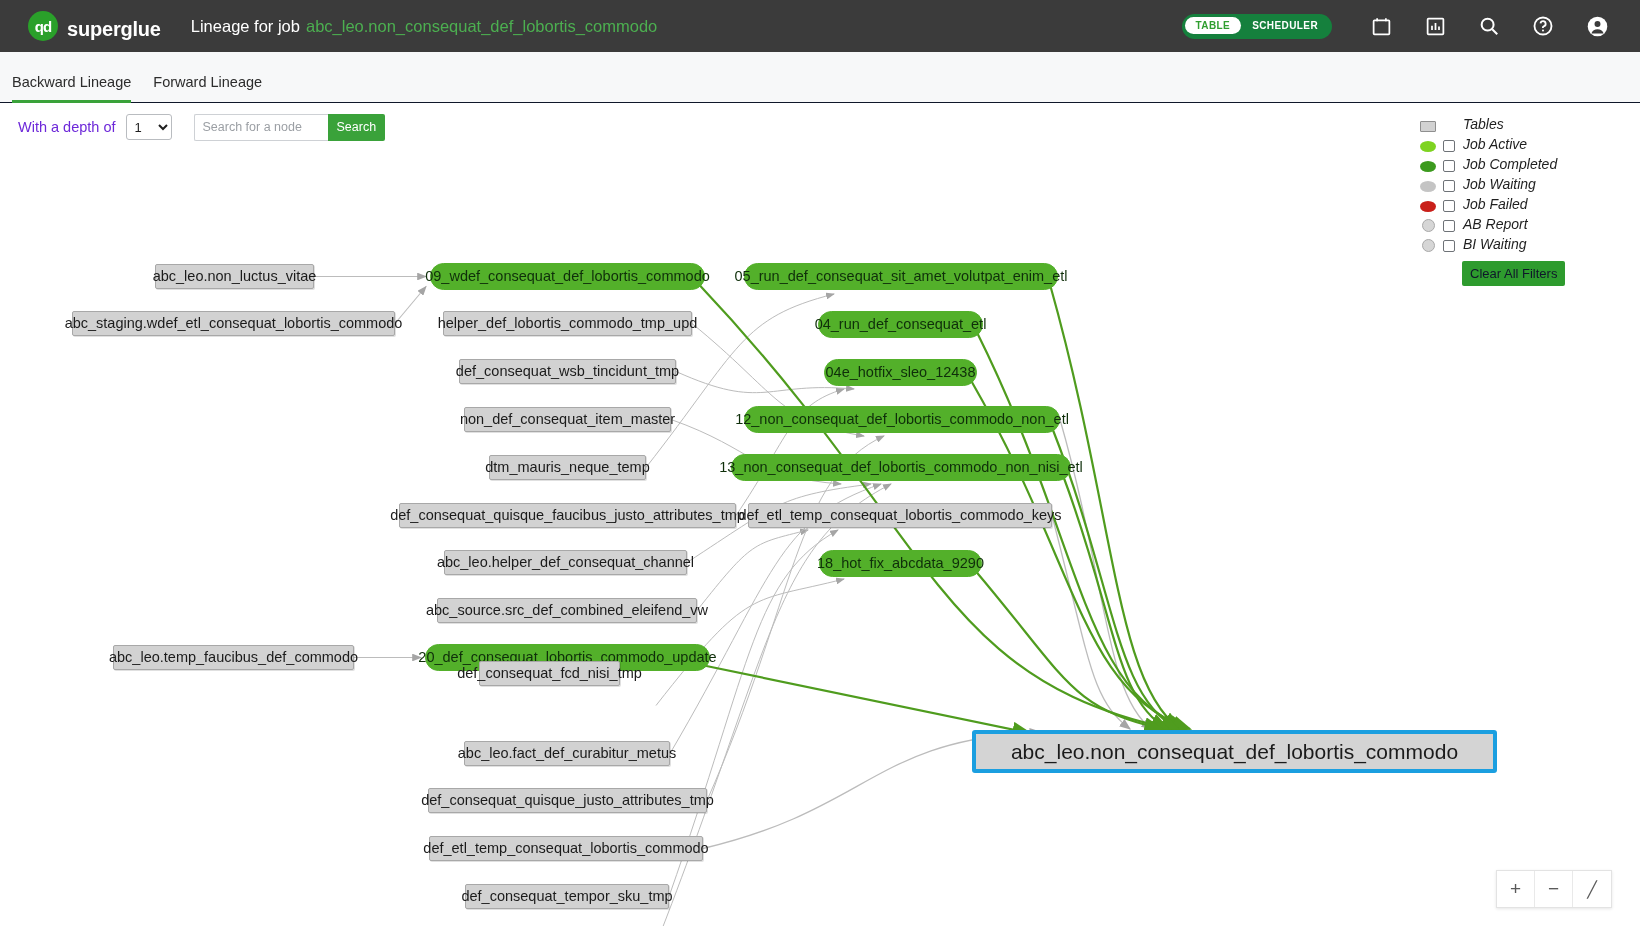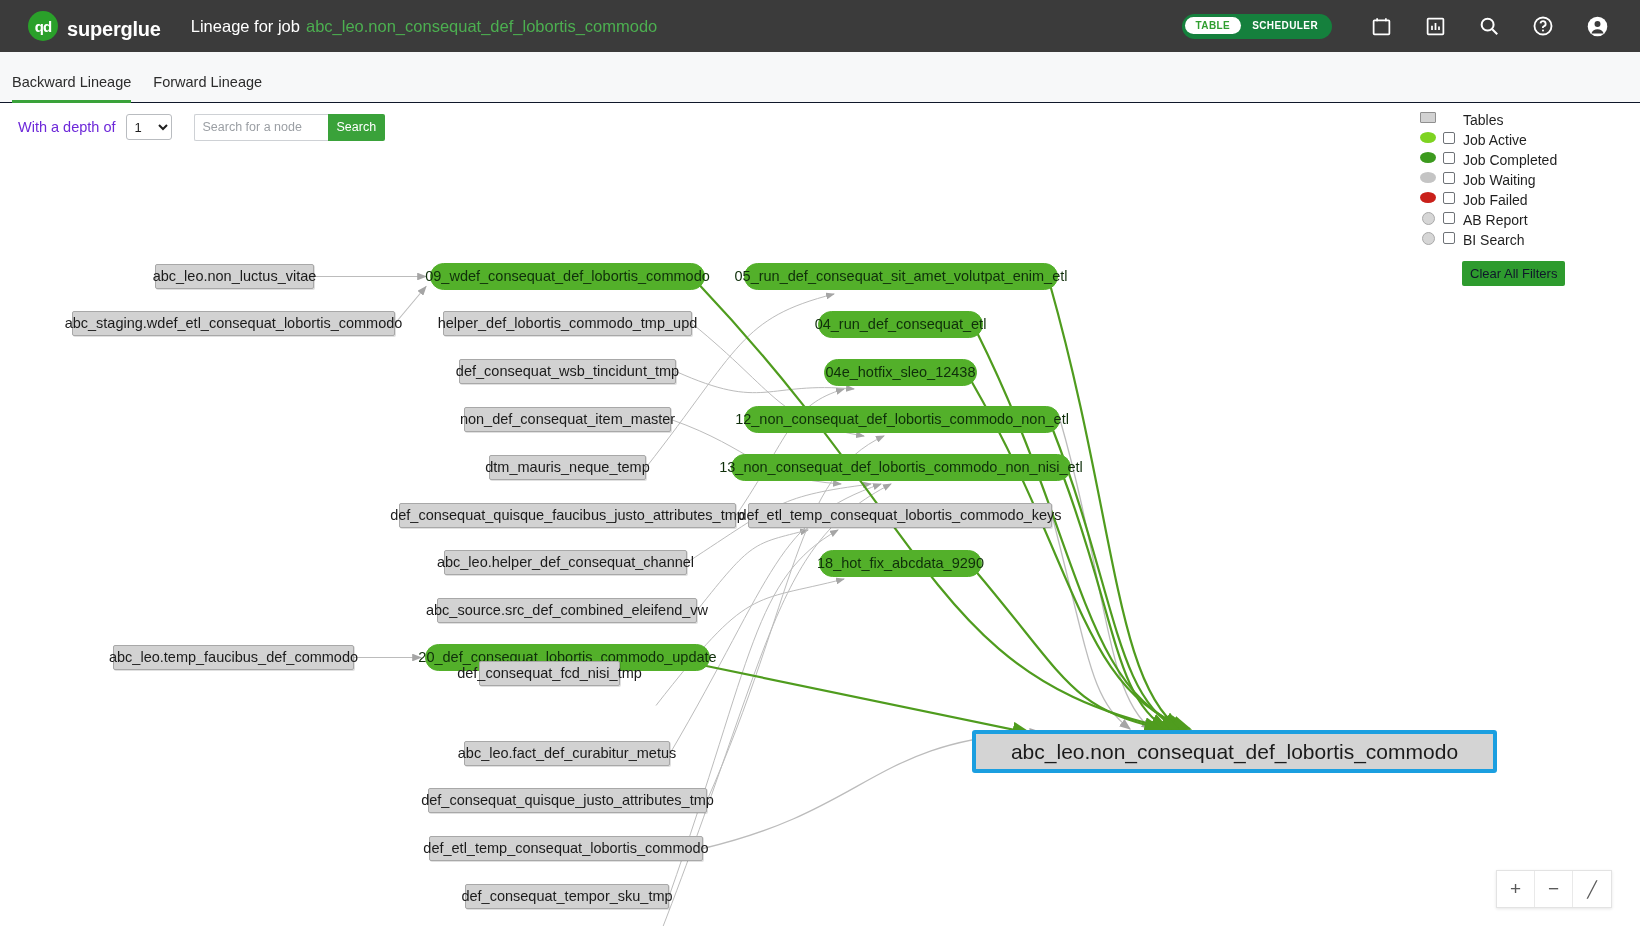--- a/index.html
+++ b/index.html
@@ -137,21 +137,21 @@
     border-radius: 3px;
     font-size: 21px;
     color: #1b1b1b;
   }
 
   
   #legend {
     position: absolute; right: 40px; top: 112px; width: 180px;
   }
   .legend-row {
-    display: flex; align-items: flex-start; height: 20px; margin-bottom: 0px;
+    display: flex; align-items: flex-end; height: 20px; margin-bottom: 0px; font-style: italic;
   }
   .swatch { width: 16px; height: 11px; flex: 0 0 16px; margin-right: 7px; }
   .swatch.rect { background: #d2d2d2; border: 1px solid #8f8f8f; border-radius: 1px; }
   .swatch.oval { border-radius: 50%; height: 11px; }
   .lg-cb {
     width: 12px; height: 12px; border: 1px solid #6e7277;
     border-radius: 2px; background: #fff; margin-right: 8px; flex: 0 0 12px;
   }
   .lg-label { font-size: 14px; color: #1f1f1f; }
   .lg-spacer { width: 20px; flex: 0 0 20px; }
@@ -340,21 +340,21 @@
         <span class="lg-label">Job Failed</span>
       </div>
       <div class="legend-row">
         <span class="swatch oval" style="background: rgb(214, 214, 214); border: 1px solid rgb(169, 169, 169); width: 13px; height: 13px; flex: 0 0 13px; margin-left: 2px; margin-right: 8px;"></span>
         <span class="lg-cb"></span>
         <span class="lg-label">AB Report</span>
       </div>
       <div class="legend-row">
         <span class="swatch oval" style="background: rgb(214, 214, 214); border: 1px solid rgb(169, 169, 169); width: 13px; height: 13px; flex: 0 0 13px; margin-left: 2px; margin-right: 8px;"></span>
         <span class="lg-cb"></span>
-        <span class="lg-label">BI Search</span>
+        <span class="lg-label">BI Waiting</span>
       </div>
     </div>
   <button id="clear-filters">Clear All Filters</button>
 </div>
 
 <div id="zoom-controls">
   <div class="zc-btn">+</div>
   <div class="zc-btn">−</div>
   <div class="zc-btn">╱</div>
 </div>

